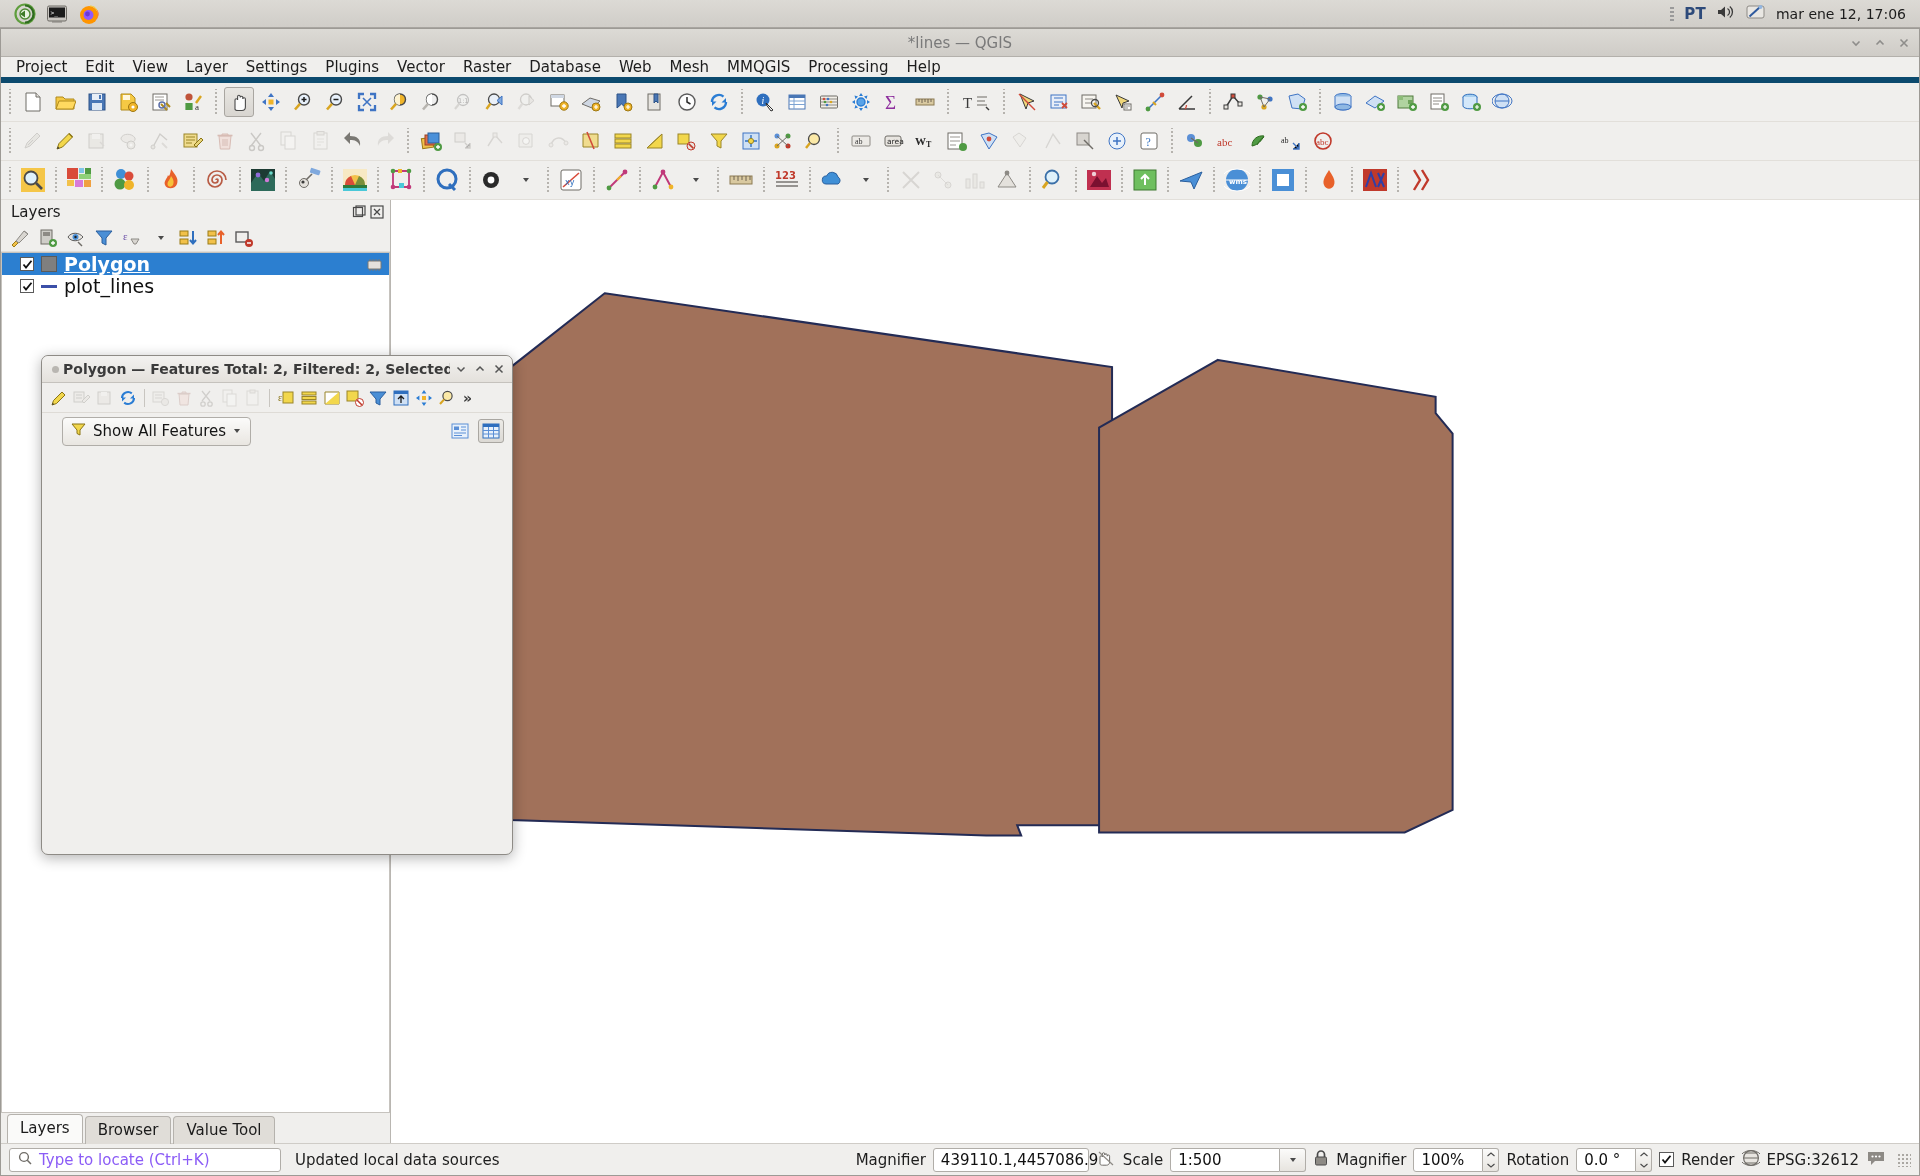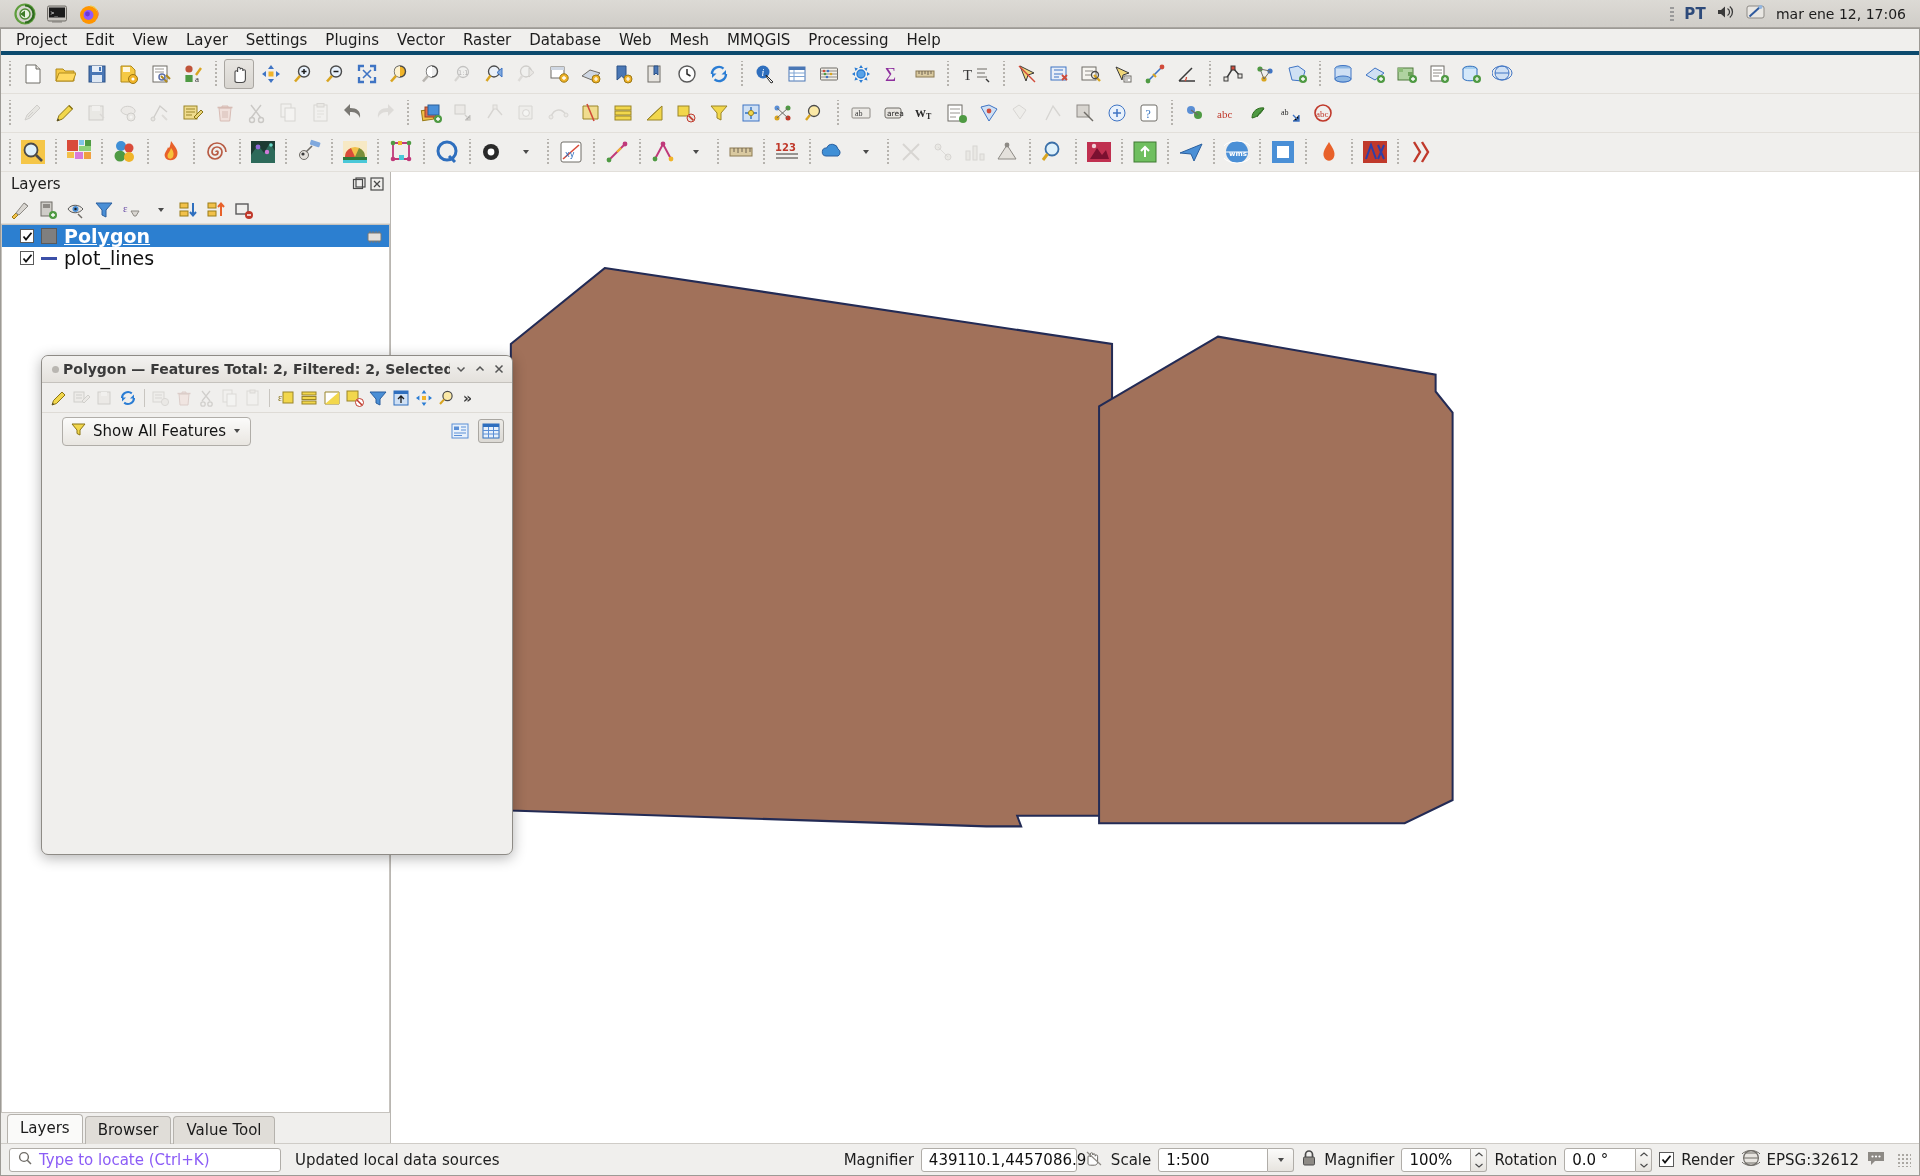--- a/index.html
+++ b/index.html
@@ -45,21 +45,21 @@
   }
   #title-bar .title-text {
     font-size: 15px; color: #7a7a7a; font-weight: normal;
   }
   .win-btns { position: absolute; right: 8px; top: 0; height: 28px; display: flex; align-items: center; gap: 10px; }
   .win-btn { width: 14px; height: 14px; display:block; opacity: .55; }
 
   
   #menu-bar {
     height: 26px; min-height: 26px; display: flex; align-items: center;
-    padding-left: 6px; background: #f0efed; border-bottom: 4px solid #0c4a6e;
+    padding-left: 6px; background: #f0efed; border-bottom: 6px solid #0c4a6e;
   }
   .menu-item {
     padding: 3px 9px; font-size: 15px; color: #1d1d1d; cursor: default; border-radius: 2px;
   }
 
   
   .toolbar {
     display: flex; align-items: center; height: 39px; min-height: 39px;
     background: #f0efed; border-bottom: 1px solid #e2dfda; padding-left: 2px;
   }
@@ -270,20 +270,40 @@
         <path d="M3.5 12.5 L14 3" stroke="#2f5a9e" stroke-width="2"></path>
         <circle cx="14.5" cy="3" r="2" fill="#93b6e0"></circle>
       </svg>
     </span>
     <span class="sys-clock">mar ene 12, 17:06</span>
   </div>
 </div>
 
 <div id="qgis-window">
 
+  <div id="title-bar">
+    <span class="title-text">*lines — QGIS</span>
+    <div class="win-btns">
+      <span class="win-btn">
+        <svg width="14" height="14" viewBox="0 0 14 14">
+            <path d="M3.5 5.5 L7 9 L10.5 5.5" fill="none" stroke="#555" stroke-width="1.6"></path>
+          </svg>
+      </span>
+      <span class="win-btn">
+        <svg width="14" height="14" viewBox="0 0 14 14">
+            <path d="M3.5 8.5 L7 5 L10.5 8.5" fill="none" stroke="#555" stroke-width="1.6"></path>
+          </svg>
+      </span>
+      <span class="win-btn">
+        <svg width="14" height="14" viewBox="0 0 14 14">
+            <path d="M3.5 3.5 L10.5 10.5 M10.5 3.5 L3.5 10.5" stroke="#555" stroke-width="1.6"></path>
+          </svg>
+      </span>
+    </div>
+  </div>
 
   <div id="menu-bar">
     <span class="menu-item">Project</span>
     <span class="menu-item">Edit</span>
     <span class="menu-item">View</span>
     <span class="menu-item">Layer</span>
     <span class="menu-item">Settings</span>
     <span class="menu-item">Plugins</span>
     <span class="menu-item">Vector</span>
     <span class="menu-item">Raster</span>
@@ -1460,21 +1480,21 @@
             </div>
           <div>
               <svg width="8" height="5" viewBox="0 0 8 5">
                 <path d="M0.5 1 L4 4 L7.5 1" fill="none" stroke="#4a4a4a" stroke-width="1.1"></path>
               </svg>
             </div>
         </span>
       </span>
       <span class="sb-label">Rotation</span>
       <span style="display:flex">
-        <span class="sb-field" style="width:72px;border-radius:3px 0 0 3px">0.0 °</span>
+        <span class="sb-field" style="width:60px;border-radius:3px 0 0 3px">0.0 °</span>
         <span class="spin">
           <div>
               <svg width="8" height="5" viewBox="0 0 8 5">
                 <path d="M0.5 4 L4 1 L7.5 4" fill="none" stroke="#4a4a4a" stroke-width="1.1"></path>
               </svg>
             </div>
           <div>
               <svg width="8" height="5" viewBox="0 0 8 5">
                 <path d="M0.5 1 L4 4 L7.5 1" fill="none" stroke="#4a4a4a" stroke-width="1.1"></path>
               </svg>

